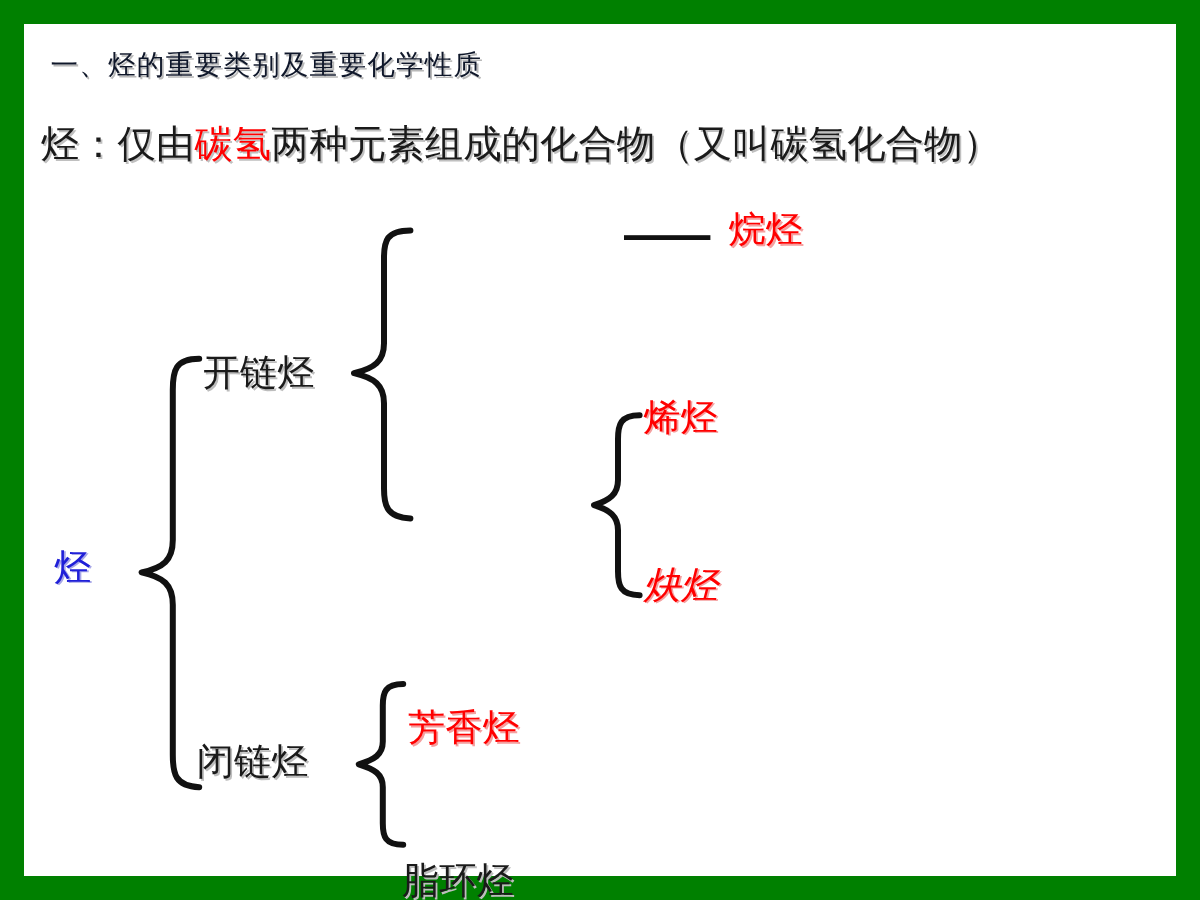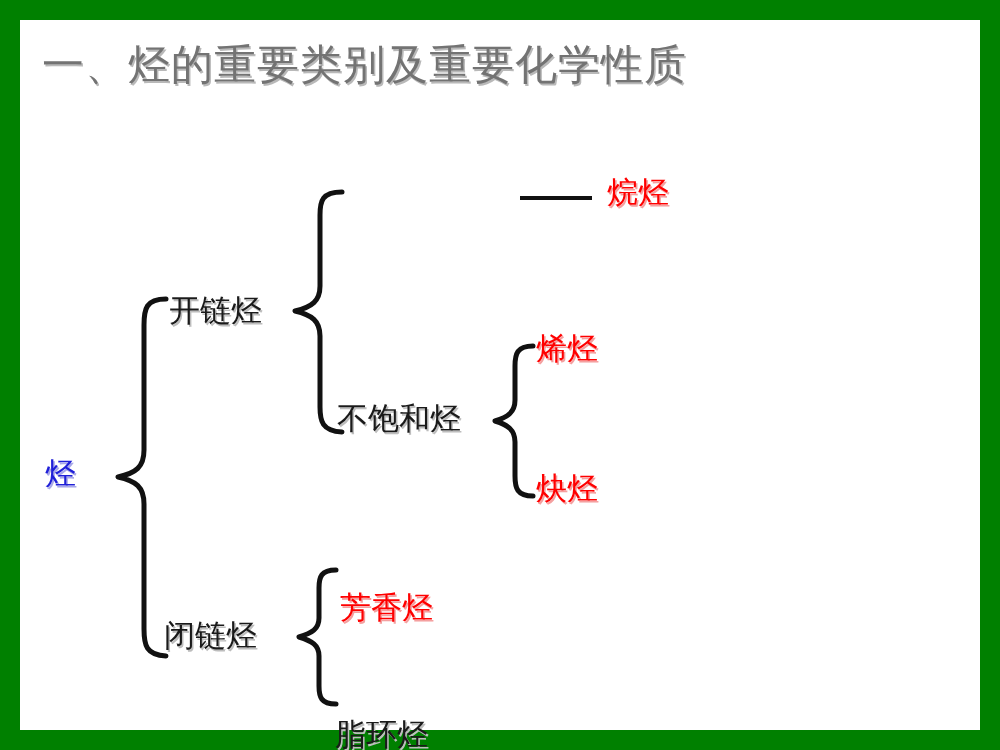--- a/index.html
+++ b/index.html
@@ -54,23 +54,23 @@
   
   .txt {
     position: absolute;
     white-space: nowrap;
     line-height: 1;
     font-family: "DejaVu Serif", "Liberation Serif", serif;
     color: #1a1a1a;
   }
 
   .title-line {
-    font-size: 42px;
+    font-size: 23px;
     letter-spacing: 1px;
-    color: #737373;
+    color: #0f172a;
     text-shadow: 1.5px 1.5px 0 #b9b9b9;
     font-weight: normal;
   }
 
   .lead-line {
     font-size: 32px;
     letter-spacing: 0px;
     color: #1a1a1a;
     text-shadow: 1.5px 1.5px 0 #c0c0c0;
   }
@@ -119,37 +119,37 @@
   <div class="frame-band band-top"></div>
   <div class="frame-band band-bottom"></div>
   <div class="frame-band band-left"></div>
   <div class="frame-band band-right"></div>
   <div class="frame-inner-gap"></div>
 
   <div class="canvas">
 
     <div class="txt title-line" style="left:42px; top:44px;">一、烃的重要类别及重要化学性质</div>
 
+    <div class="txt lead-line" style="left:34px; top:104px;"><span>烃：仅由</span><span class="hl-red">碳氢</span><span>两种元素组成的化合物（又叫碳氢化合物）</span></div>
 
     <div class="txt node node-blue" style="left:45px; top:458px;">烃</div>
 
     <div class="txt node" style="left:169px; top:295px;font-family:Liberation Serif, serif;">开链烃</div>
 
     <div class="txt node" style="left:164px; top:620px;">闭链烃</div>
 
 
     <div class="dash-rule" style="left:520px; top:196px; width:72px;"></div>
 
     <div class="txt node node-red" style="left:607px; top:177px;">烷烃</div>
 
-    <div class="txt node" style="left:337px; top:403px;">不饱和烃</div>
 
     <div class="txt node node-red" style="left:536px; top:333px;">烯烃</div>
 
-    <div class="txt node node-red" style="left:536px; top:473px;">炔烃</div>
+    <div class="txt node node-red" style="left:536px; top:473px;font-style:italic;">炔烃</div>
 
     <div class="txt node node-red" style="left:340px; top:592px;">芳香烃</div>
 
     <div class="txt node" style="left:335px; top:680px;margin-top:39px;">脂环烃</div>
 
     <svg class="brace" style="left:110px; top:295px;" width="60" height="365" viewBox="0 0 60 365">
       <path stroke-width="5" d="M 56 4
                C 36 4, 34 14, 34 30
                L 34 155
                C 34 172, 26 178, 8 182

